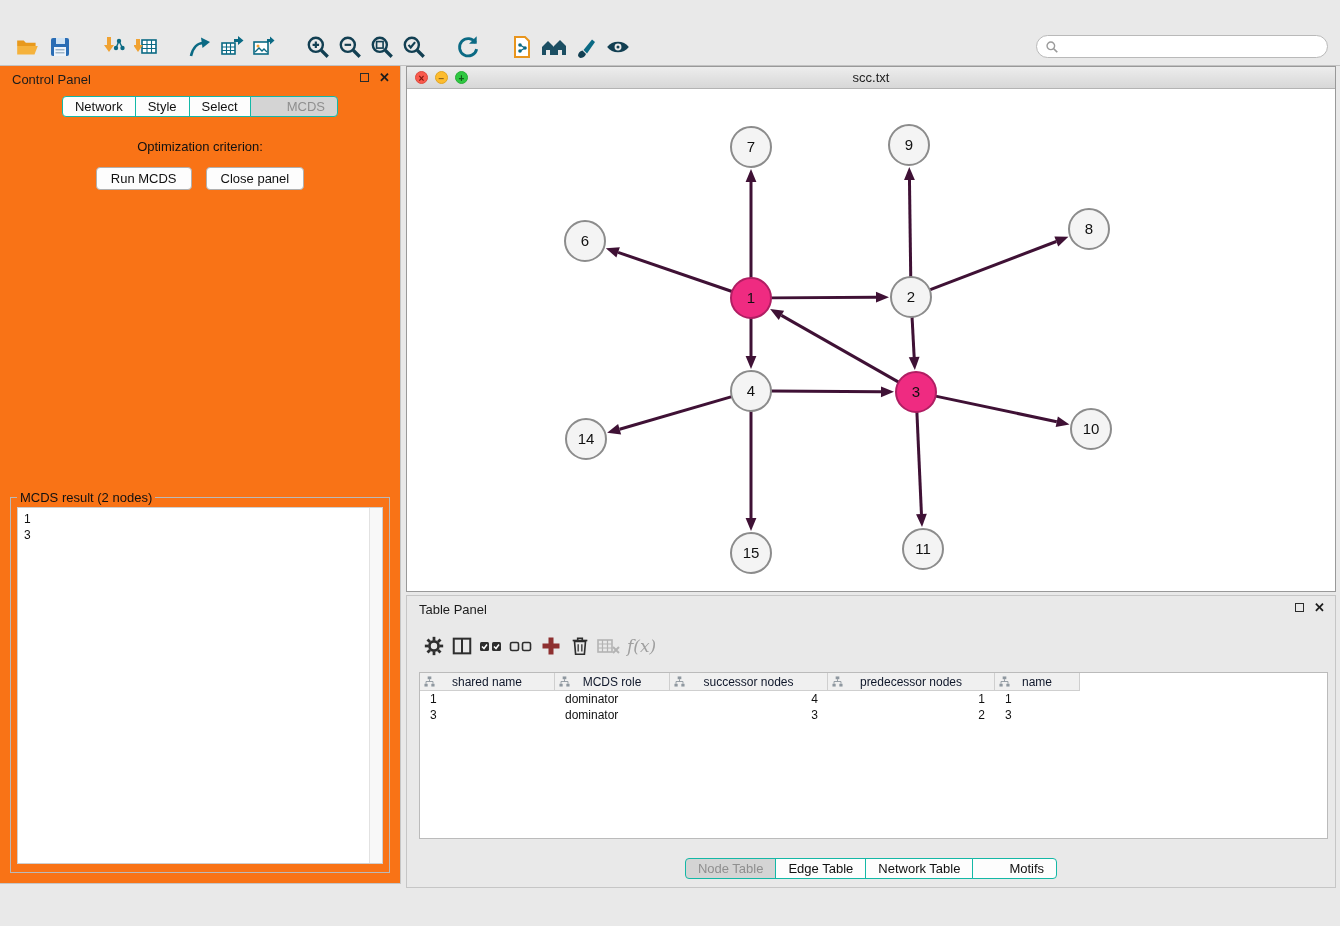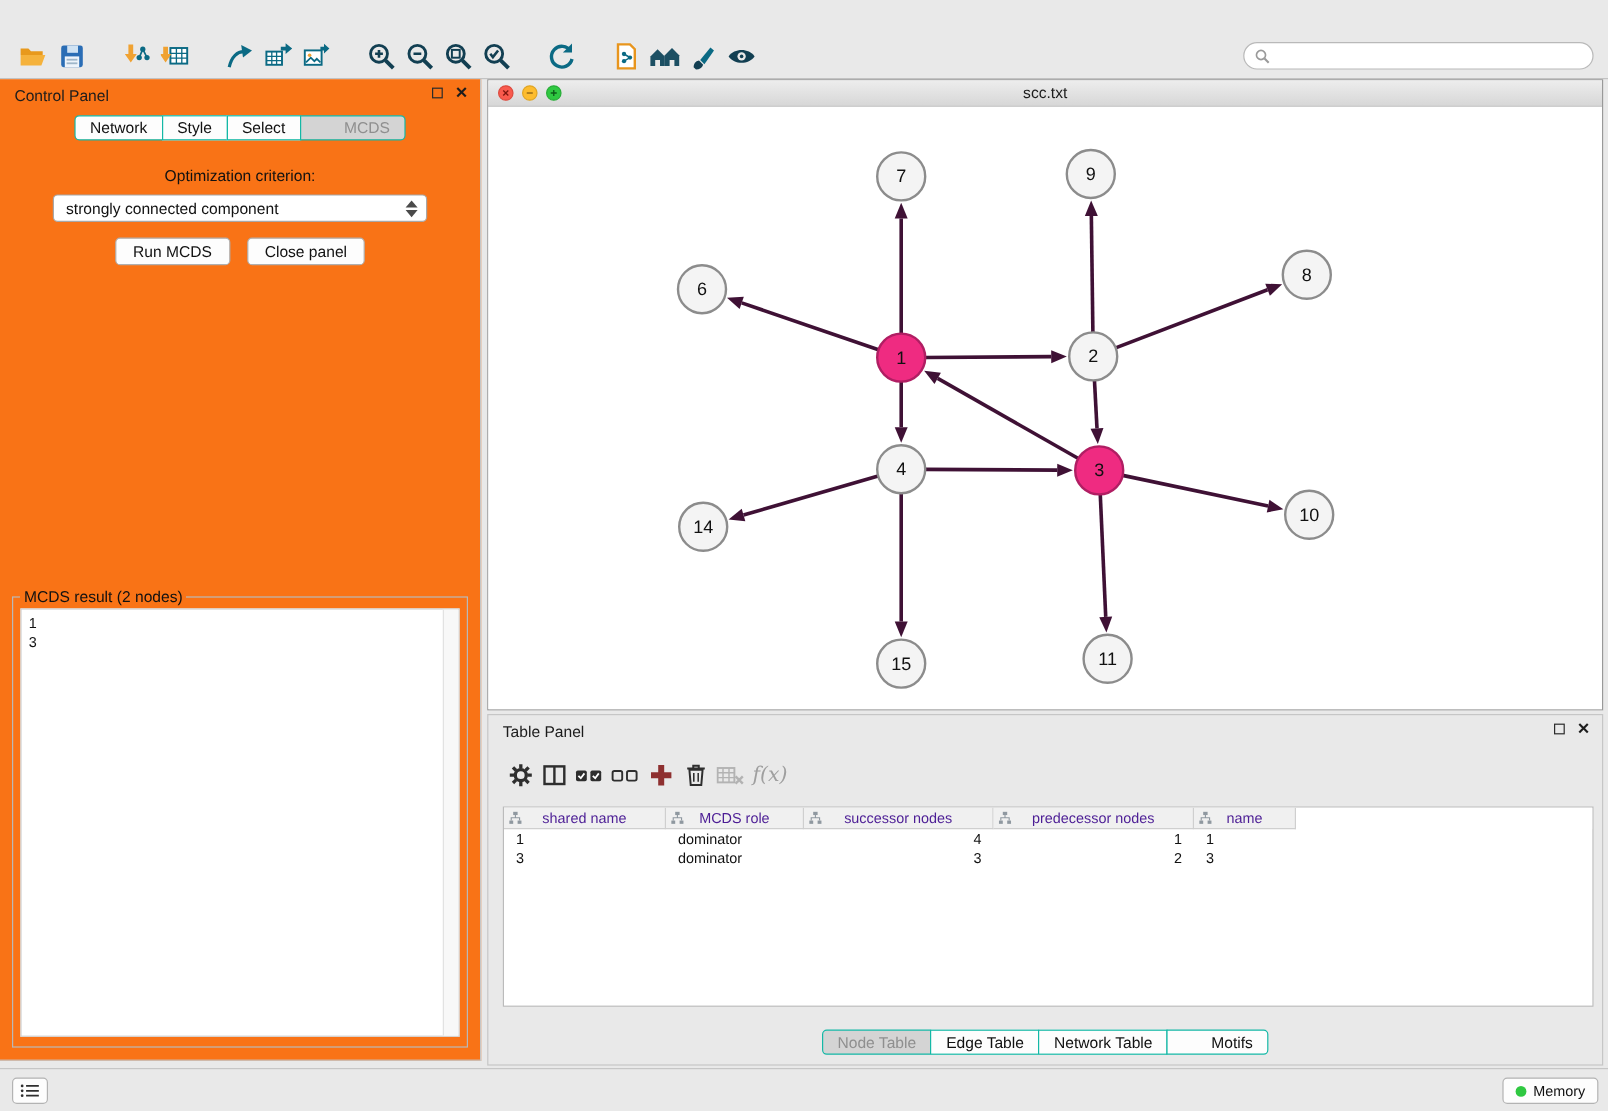--- a/index.html
+++ b/index.html
@@ -72,21 +72,21 @@
   .tl-green { background:#2fc841; color:#0e5d1a; border:1px solid #27ad37; }
   .net-canvas { position:absolute; left:0; top:22px; width:928px; height:502px; background:#fff; }
 
   
   .table-panel { position:absolute; left:406px; top:595px; width:930px; height:293px; background:#e9e9e9; border:1px solid #c6c6c6; }
   .tp-toolbar { position:absolute; left:16px; top:34px; display:flex; gap:6px; align-items:center; height:32px; }
   .tp-fx { font-family:"DejaVu Serif", serif; font-style:italic; font-size:17px; color:#9f9f9f; }
   .tp-table { position:absolute; left:12px; right:7px; top:76px; bottom:48px; background:#fff; border:1px solid #bbb; overflow:hidden; }
   .tp-header { display:flex; background:#fff; }
   .tp-hcell { position:relative; height:18px; background:#f0f0f0; border-right:1px solid #cfcfcf;
-    border-bottom:1px solid #cfcfcf; font-size:12px; color:#4c1d95; text-align:center; line-height:18px; }
+    border-bottom:1px solid #cfcfcf; font-size:12px; color:#0f172a; text-align:center; line-height:18px; }
   .tp-hcell svg { position:absolute; left:4px; top:3px; }
   .tp-row { display:flex; }
   .tp-cell { height:16px; font-size:12px; color:#111; line-height:16px; padding:0 10px; white-space:nowrap; overflow:hidden; }
   .tp-cell.right { text-align:right; }
   .tp-tabs-wrap { position:absolute; left:0; right:0; bottom:8px; display:flex; justify-content:center; }
 
   
   .statusbar { position:absolute; left:0; right:0; bottom:0; height:36px; background:#e9e9e9; border-top:1px solid #c6c6c6; }
   .sb-left-btn { position:absolute; left:10px; top:7px; width:30px; height:22px; background:#fdfdfd;
     border:1px solid #b3b3b3; border-radius:4px; display:flex; align-items:center; justify-content:center; }
@@ -241,27 +241,20 @@
     </div>
     <div class="seg" id="cp-tabs">
         <div class="seg-tab">Network</div>
         <div class="seg-tab">Style</div>
         <div class="seg-tab">Select</div>
         <div class="seg-tab active">MCDS</div>
       </div>
 
     <div class="opt-label">Optimization criterion:</div>
 
-    <div class="select">
-      <span>strongly connected component</span>
-      <span class="stepper">
-          <i class="up"></i>
-          <i class="down"></i>
-        </span>
-    </div>
 
     <div class="btn-row">
       <button class="btn">Run MCDS</button>
       <button class="btn">Close panel</button>
     </div>
 
     <fieldset class="result-box">
       <legend>MCDS result (2 nodes)</legend>
       <div class="result-list" id="result-list">
         <div class="v-track"></div>
@@ -466,30 +459,14 @@
     <div class="tp-tabs-wrap">
       <div class="seg" id="tp-tabs">
           <div class="seg-tab active">Node Table</div>
           <div class="seg-tab">Edge Table</div>
           <div class="seg-tab">Network Table</div>
           <div class="seg-tab">Motifs</div>
         </div>
     </div>
   </div>
 
-  <div class="statusbar">
-    <div class="sb-left-btn">
-      <svg width="18" height="16" viewBox="0 0 22 18">
-        <circle cx="3" cy="4" r="1.4" fill="#2e2e2e"></circle>
-          <line x1="7" y1="4" x2="20" y2="4" stroke="#2e2e2e" stroke-width="1.8"></line>
-        <circle cx="3" cy="9" r="1.4" fill="#2e2e2e"></circle>
-          <line x1="7" y1="9" x2="20" y2="9" stroke="#2e2e2e" stroke-width="1.8"></line>
-        <circle cx="3" cy="14" r="1.4" fill="#2e2e2e"></circle>
-          <line x1="7" y1="14" x2="20" y2="14" stroke="#2e2e2e" stroke-width="1.8"></line>
-      </svg>
-    </div>
-    <div class="sb-memory">
-      <span class="mem-dot"></span>
-      <span>Memory</span>
-    </div>
-  </div>
 
 </div>
 
 </body></html>

